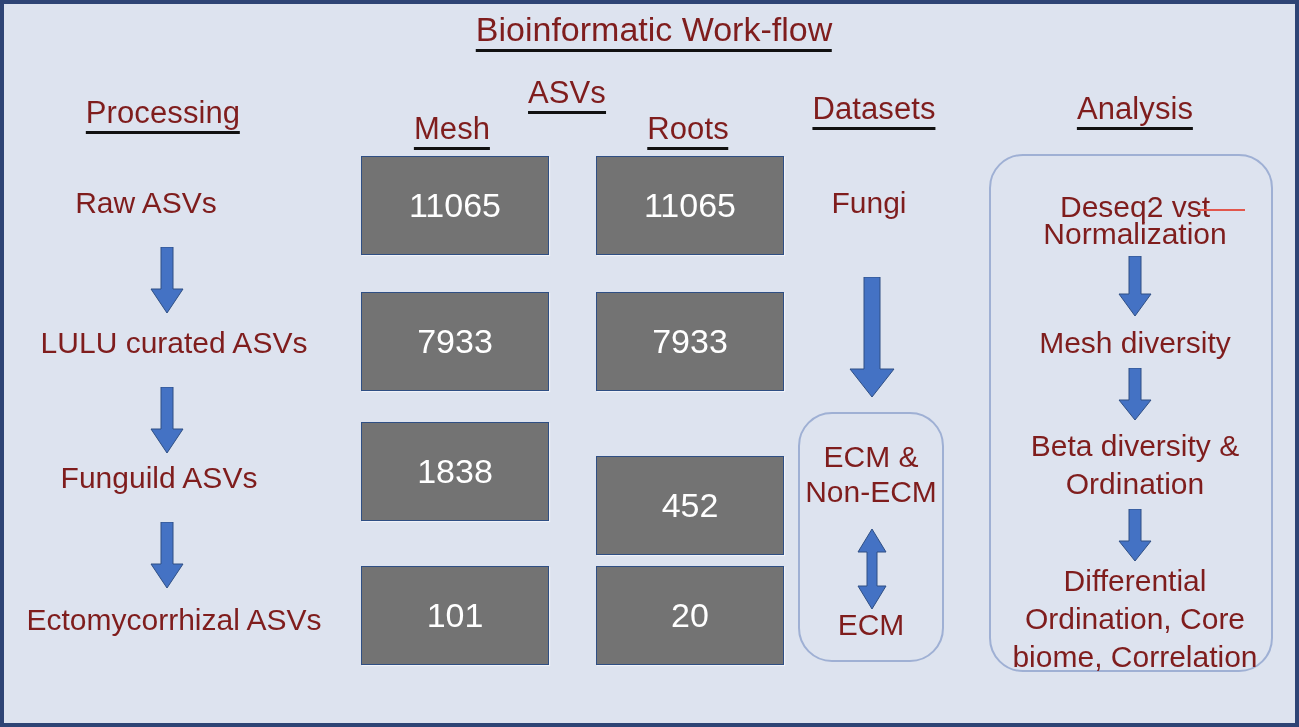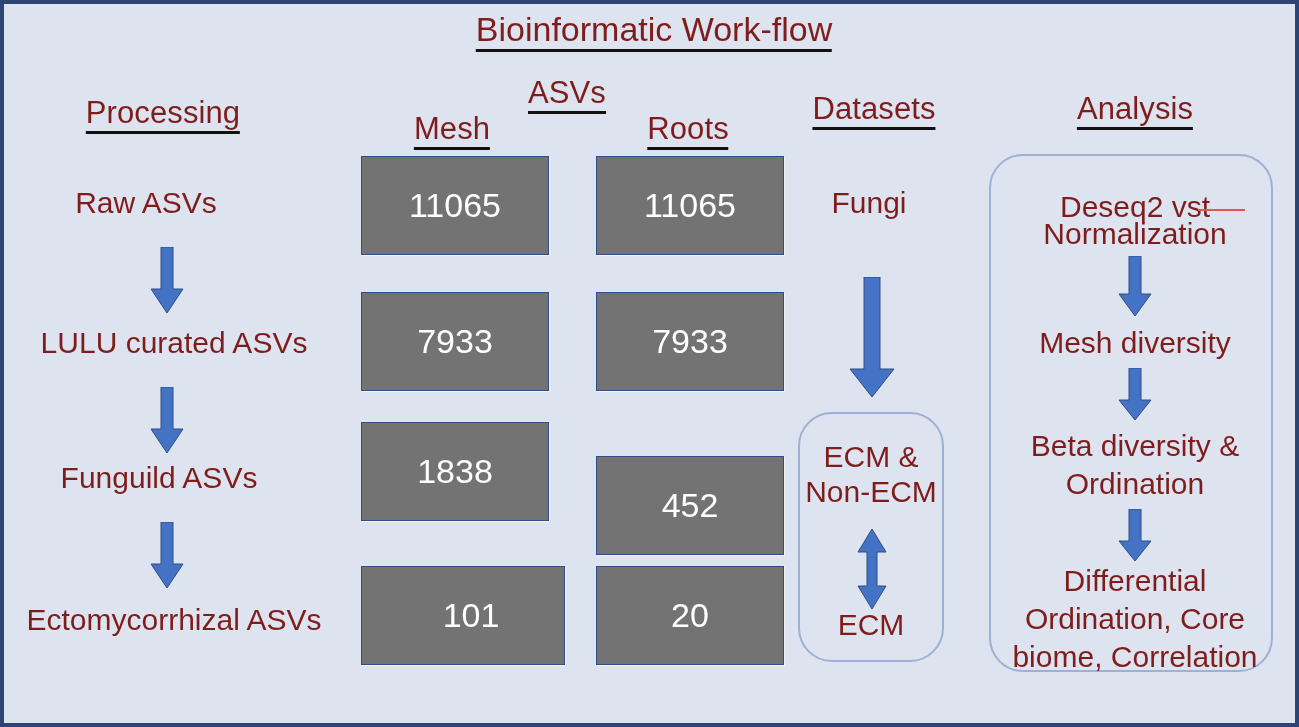--- a/index.html
+++ b/index.html
@@ -104,21 +104,21 @@
 
   <div class="numbox" style="left:357px;top:152px;width:186px;height:97px;">
     <span>11065</span>
   </div>
   <div class="numbox" style="left:357px;top:288px;width:186px;height:97px;">
     <span>7933</span>
   </div>
   <div class="numbox" style="left:357px;top:418px;width:186px;height:97px;">
     <span>1838</span>
   </div>
-  <div class="numbox" style="left:357px;top:562px;width:186px;height:97px;padding-left:16px;">
+  <div class="numbox" style="left:357px;top:562px;width:186px;height:97px;">
     <span>101</span>
   </div>
 
   <div class="numbox" style="left:592px;top:152px;width:186px;height:97px;">
     <span>11065</span>
   </div>
   <div class="numbox" style="left:592px;top:288px;width:186px;height:97px;">
     <span>7933</span>
   </div>
   <div class="numbox" style="left:592px;top:440px;width:186px;height:97px;margin-top:12px;">

